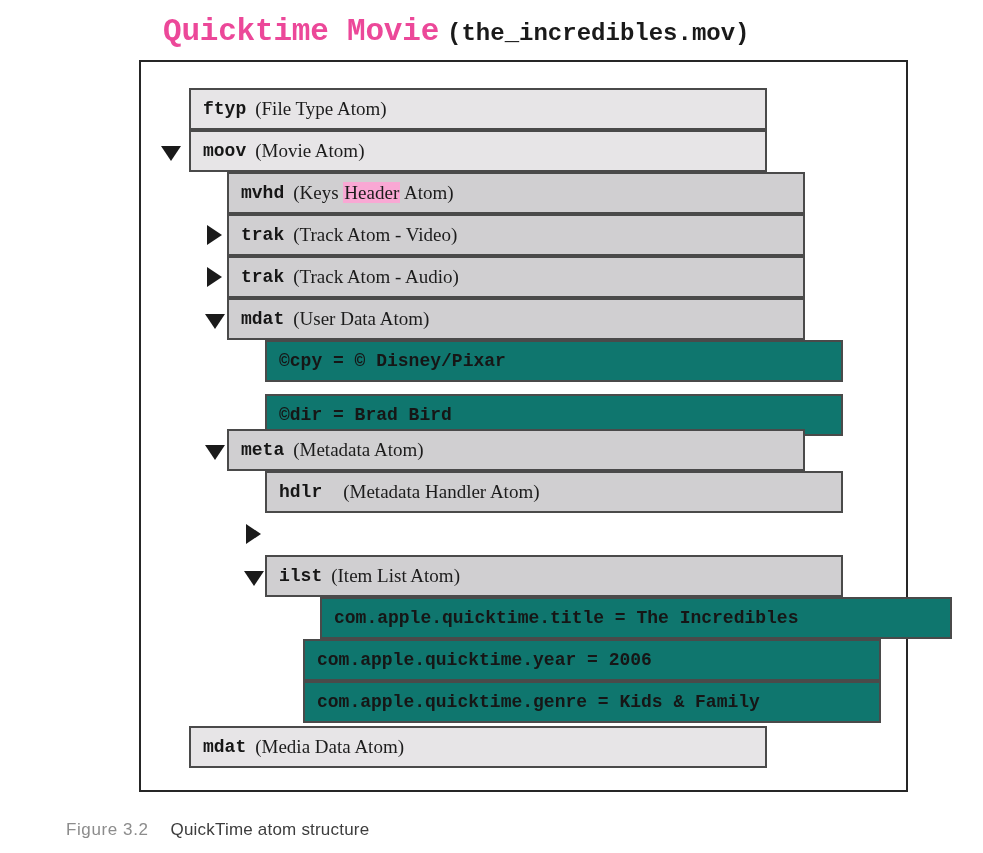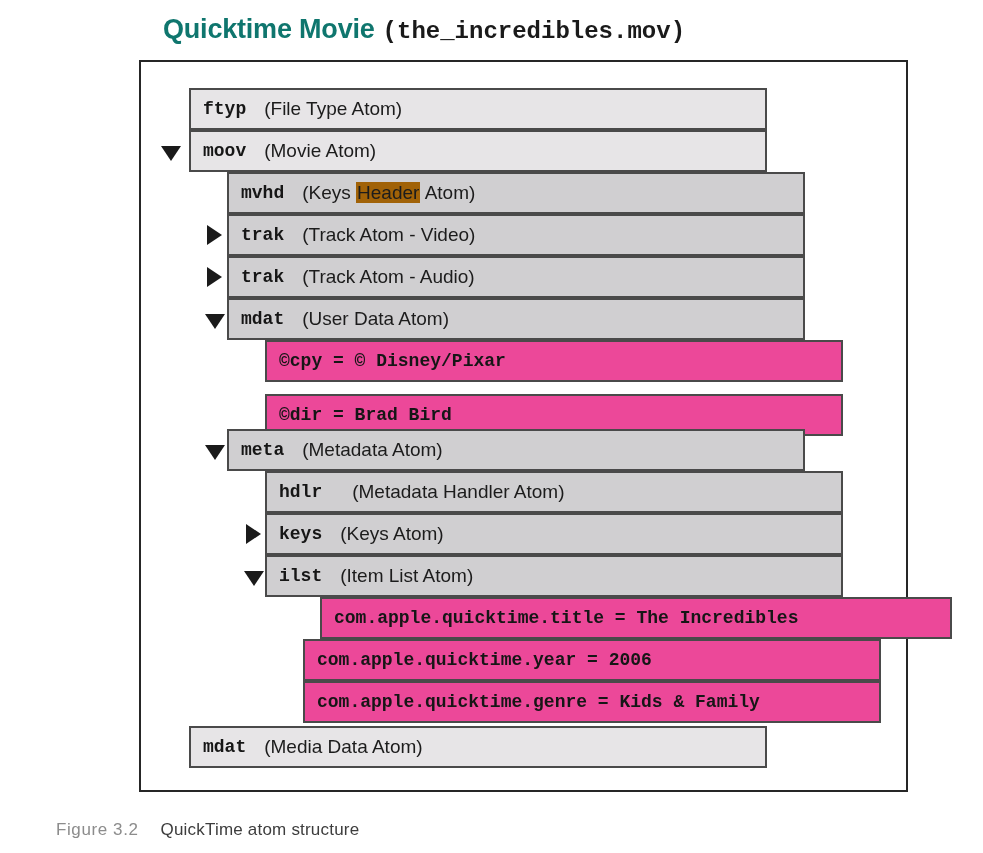--- a/index.html
+++ b/index.html
@@ -16,24 +16,24 @@
   }
 
   
   #title {
     position: absolute;
     left: 163px;
     top: 14px;
     white-space: nowrap;
   }
   #title .title-main {
-    font-family: Liberation Sans, sans-serif;
-    font-weight: bold;
-    font-size: 27px;
-    color: #0f766e;
+    font-family: Liberation Mono, monospace;
+    font-weight: bold;
+    font-size: 31px;
+    color: #ec4899;
     letter-spacing: -0.2px;
   }
   #title .title-file {
     font-family: "Liberation Mono", monospace;
     font-weight: bold;
     font-size: 24px;
     color: #1a1a1a;
     margin-left: 8px;
   }
 
@@ -61,40 +61,40 @@
     height: 42px;
   }
   .row .atom {
     font-family: "Liberation Mono", monospace;
     font-weight: bold;
     font-size: 18px;
     color: #161616;
     letter-spacing: 0px;
   }
   .row .desc {
-    font-family: Liberation Sans, sans-serif;
+    font-family: Liberation Serif, serif;
     font-size: 19px;
     color: #1c1c1c;
-    margin-left: 18px;
+    margin-left: 9px;
   }
   .row .desc .hl {
-    background: #a16207;
+    background: #f9a8d4;
     padding: 0 1px;
   }
   .row .kv {
     font-family: "Liberation Mono", monospace;
     font-weight: bold;
     font-size: 18px;
     color: #161616;
   }
 
   
   .lvl1 { background: #e7e5e7; }
   .lvl2 { background: #d0cfd1; }
-  .lvl3 { background: #ec4899; }
+  .lvl3 { background: #0f766e; }
 
   
   .tri {
     position: absolute;
     width: 0;
     height: 0;
   }
   .tri.down {
     border-left: 10px solid transparent;
     border-right: 10px solid transparent;
@@ -102,21 +102,21 @@
   }
   .tri.right {
     border-top: 10px solid transparent;
     border-bottom: 10px solid transparent;
     border-left: 15px solid #1a1a1a;
   }
 
   
   #caption {
     position: absolute;
-    left: 56px;
+    left: 66px;
     top: 820px;
     white-space: nowrap;
   }
   #caption .cap-label {
     font-family: "Liberation Sans", sans-serif;
     font-size: 17px;
     color: #8c8c8c;
     letter-spacing: 0.6px;
   }
   #caption .cap-text {
@@ -183,24 +183,20 @@
     <span class="atom">meta</span>
     <span class="desc">(Metadata Atom)</span>
   </div>
 
   <div class="row lvl2" style="left:124px; top:409px; width:578px;gap:12px;">
     <span class="atom">hdlr</span>
     <span class="desc">(Metadata Handler Atom)</span>
   </div>
 
   <div class="tri right" style="left:105px; top:462px;"></div>
-  <div class="row lvl2" style="left:124px; top:451px; width:578px;">
-    <span class="atom">keys</span>
-    <span class="desc">(Keys Atom)</span>
-  </div>
 
   <div class="tri down" style="left:103px; top:509px;"></div>
   <div class="row lvl2" style="left:124px; top:493px; width:578px;">
     <span class="atom">ilst</span>
     <span class="desc">(Item List Atom)</span>
   </div>
 
   <div class="row lvl3" style="left:179px; top:535px; width:632px;">
     <span class="kv">com.apple.quicktime.title = The Incredibles</span>
   </div>

